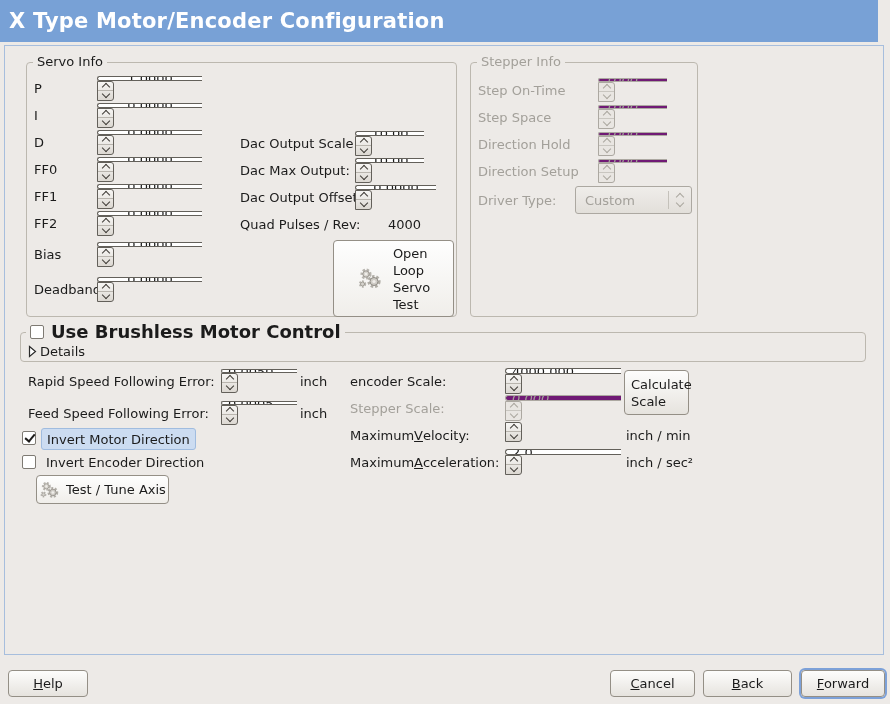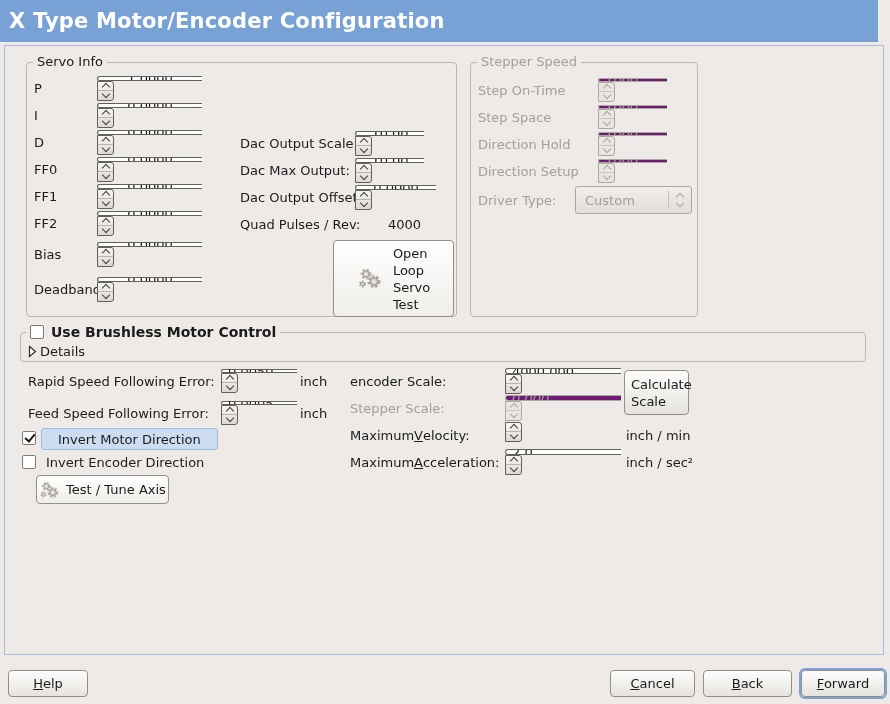--- a/index.html
+++ b/index.html
@@ -40,21 +40,21 @@
     box-sizing:border-box;}
   .btn.focus{box-shadow:0 0 0 2px #7da1d8;}
   .mn{text-decoration:underline;}
   .multiline{white-space:pre-line;text-align:left;line-height:17px;}
   
   .cb{position:absolute;width:14px;height:14px;background:#fff;border:1px solid #7e7a73;
     border-radius:2px;box-sizing:border-box;}
   .cb.checked::after{content:"";position:absolute;left:2px;top:2px;width:8px;height:4px;
     border-left:2px solid #1e1c1a;border-bottom:2px solid #1e1c1a;transform:rotate(-50deg);}
   .cb.inline{position:relative;flex:0 0 auto;}
-  .hl{background:#ccdcf1;border:1px solid #a0bcdf;border-radius:3px;padding:0 16px;}
+  .hl{background:#ccdcf1;border:1px solid #a0bcdf;border-radius:3px;padding:0 5px;}
   
   .combo{position:absolute;display:flex;align-items:center;background:linear-gradient(#efedea,#e2dfda);
     border:1px solid #aca8a1;border-radius:3px;box-sizing:border-box;color:#a3a09a;}
   .combo .txt{flex:1;padding-left:9px;}
   .combo .sep{width:1px;align-self:stretch;background:#c4c1ba;margin:4px 0;}
   .combo .arr{width:22px;display:flex;flex-direction:column;align-items:center;justify-content:center;}
   .expander{position:absolute;display:flex;align-items:center;gap:3px;}
 </style>
 </head>
 <body>
@@ -226,21 +226,21 @@
       <circle cx="5.5" cy="18" r="2.6" fill="none" stroke="#b8b5af" stroke-width="2.2" stroke-dasharray="1.6 1.3"></circle>
       <circle cx="5.5" cy="18" r="2" fill="#d6d3cd" stroke="#9a968f" stroke-width="0.9"></circle>
     </svg>
     <span class="multiline">Open
 Loop
 Servo
 Test</span>
   </div>
 
   <div class="frame" style="left:470px;top:62px;width:228px;height:255px;"></div>
-  <div class="legend dis" style="left:477px;top:54px;">Stepper Speed</div>
+  <div class="legend dis" style="left:477px;top:54px;">Stepper Info</div>
 
   <div class="lbl dis" style="left:478px;top:78px;height:24px;">Step On-Time</div>
   <div class="spin left disb" style="left:598px;top:78px;width:69px;height:24px;">
     <div class="entry">1000</div>
     <div class="btns">
         <span class="sb up">
           <b class="chev u"></b>
         </span>
         <span class="sb dn">
           <b class="chev d"></b>
@@ -293,21 +293,21 @@
     <span class="sep"></span>
     <span class="arr">
         <b class="chev u" style="border-color:#aba79f;"></b>
         <b class="chev d" style="border-color:#aba79f;"></b>
       </span>
   </div>
 
   <div class="frame" style="left:20px;top:332px;width:846px;height:30px;"></div>
   <div class="legend" style="left:26px;top:324px;display:flex;align-items:center;gap:7px;">
     <span class="cb inline"></span>
-    <span class="bold" style="font-size:14px;text-align:center;">Use Brushless Motor Control</span>
+    <span class="bold" style="font-size:18px;text-align:center;">Use Brushless Motor Control</span>
   </div>
   <div class="expander" style="left:28px;top:343px;height:17px;">
     <svg width="9" height="13" viewBox="0 0 9 13">
       <polygon points="1.5,1.5 7.5,6.5 1.5,11.5" fill="#ffffff" stroke="#2a2a2a" stroke-width="1.2"></polygon>
     </svg>
     <span>Details</span>
   </div>
 
   <div class="lbl" style="left:28px;top:369px;height:24px;">Rapid Speed Following Error:</div>
   <div class="spin left" style="left:221px;top:369px;width:76px;height:24px;">

